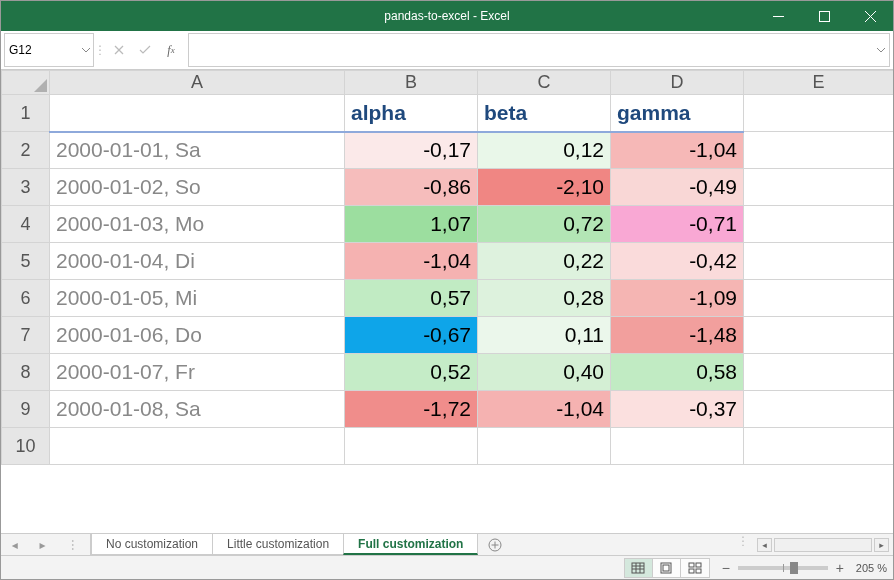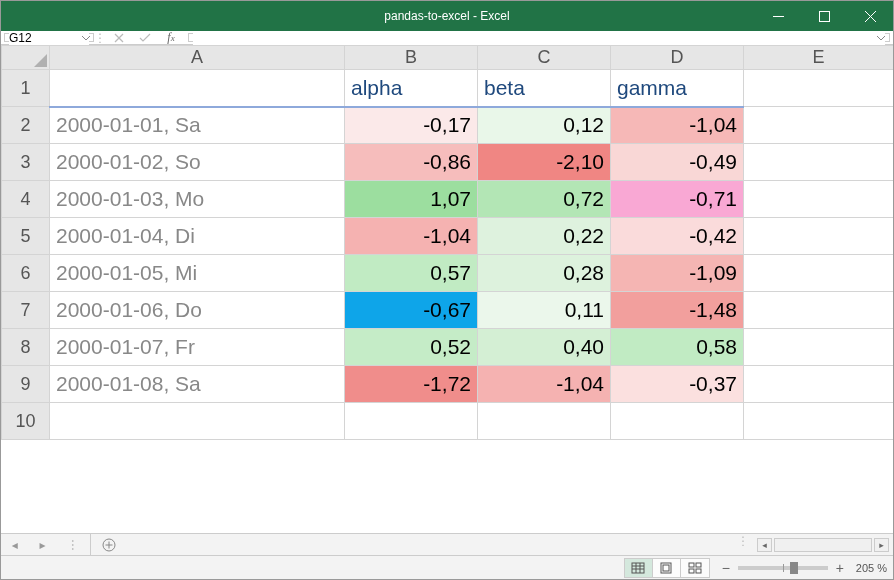--- a/index.html
+++ b/index.html
@@ -6,21 +6,21 @@
   body { font-family: "Segoe UI", Tahoma, sans-serif; font-size: 12px; background: #fff; width: 894px; height: 580px; overflow: hidden; display: flex; flex-direction: column; border: 1px solid #999; }
   
   
   .titlebar { height: 30px; background: #217346; color: #fff; display: flex; align-items: center; justify-content: center; position: relative; font-size: 12px; }
   .titlebar-title { pointer-events: none; }
   .win-controls { position: absolute; right: 0; top: 0; height: 100%; display: flex; }
   .win-btn { width: 46px; height: 30px; display: flex; align-items: center; justify-content: center; color: #fff; cursor: pointer; }
   .win-btn svg { width: 11px; height: 11px; }
   
   
-  .formula-row { height: 14px; border-bottom: 1px solid #ccc; background: #fff; display: flex; align-items: stretch; gap: 0; padding: 2px 3px; }
+  .formula-row { height: 39px; border-bottom: 1px solid #ccc; background: #fff; display: flex; align-items: stretch; gap: 0; padding: 2px 3px; }
   .name-box { width: 90px; border: 1px solid #ccc; background: #fff; display: flex; align-items: center; padding: 0 4px; font-size: 12px; position: relative; }
   .name-box input { border: none; width: 100%; outline: none; font-size: 12px; font-family: inherit; }
   .name-box .dd { position: absolute; right: 2px; top: 50%; transform: translateY(-50%); width: 10px; height: 10px; }
   .fb-divider { width: 12px; display: flex; align-items: center; justify-content: center; color: #bbb; }
   .fb-btn-group { display: flex; align-items: center; gap: 0; }
   .fb-btn { width: 26px; height: 22px; display: flex; align-items: center; justify-content: center; color: #999; cursor: default; }
   .fx-btn { font-style: italic; font-family: Georgia, serif; color: #666; font-size: 12px; }
   .formula-input { flex: 1; border: 1px solid #ccc; background: #fff; padding: 0 4px; display: flex; align-items: center; margin-left: 4px; position: relative; }
   .formula-input input { border: none; width: 100%; outline: none; font-size: 12px; }
   .formula-input .dd { position: absolute; right: 3px; top: 50%; transform: translateY(-50%); }
@@ -33,21 +33,21 @@
   .grid .rowhdr { background: #e6e6e6; font-weight: normal; font-size: 18px; color: #555; text-align: center; width: 48px; }
   .grid thead th.corner { background: #e6e6e6; position: relative; }
   .grid thead th.corner::after { content: ""; position: absolute; right: 2px; bottom: 2px; border-style: solid; border-width: 0 0 13px 13px; border-color: transparent transparent #b0b0b0 transparent; }
   
   .col-A { width: 295px; }
   .col-B { width: 133px; }
   .col-C { width: 133px; }
   .col-D { width: 133px; }
   .col-E { width: 150px; }
   
-  .hdr-cell { color: #1f497d; font-weight: normal; text-align: left; border-bottom: 2px solid #8ea9db !important; }
+  .hdr-cell { color: #1f497d; font-weight: bold; text-align: left; border-bottom: 2px solid #8ea9db !important; }
   .hdr-row1 .idx-cell { border-bottom: 2px solid #8ea9db !important; }
   .idx-cell { color: #888; text-align: left; font-family: inherit; }
   .val-cell { text-align: right; }
   
   
   .sheettabs-row { height: 22px; border-top: 1px solid #ccc; background: #f3f3f3; display: flex; align-items: stretch; font-size: 12px; }
   .nav-arrows { width: 90px; display: flex; align-items: center; justify-content: space-around; border-right: 1px solid #ccc; color: #999; }
   .nav-arrow { cursor: pointer; padding: 0 6px; }
   .sheet-tab { border: 1px solid #ccc; border-top: none; padding: 2px 14px; display: flex; align-items: center; cursor: pointer; background: #fff; margin-right: -1px; color: #555; }
   .sheet-tab.active { background: #fff; color: #217346; font-weight: 600; border-bottom: 2px solid #217346; position: relative; z-index: 2; }
@@ -230,20 +230,25 @@
       </tbody>
   </table>
 </div>
 
 <div class="sheettabs-row">
   <div class="nav-arrows">
     <span class="nav-arrow">◂</span>
     <span class="nav-arrow">▸</span>
     <span class="nav-arrow" style="transform:rotate(90deg)">⋯</span>
   </div>
+  <div id="sheet-tabs-container" style="display:flex">
+      <div class="sheet-tab">No customization</div>
+      <div class="sheet-tab">Little customization</div>
+      <div class="sheet-tab active">Full customization</div>
+    </div>
   <div class="add-sheet">
     <svg width="14" height="14" viewBox="0 0 14 14">
         <circle cx="7" cy="7" r="6" stroke="#888" fill="none"></circle>
         <line x1="7" y1="3.5" x2="7" y2="10.5" stroke="#888"></line>
         <line x1="3.5" y1="7" x2="10.5" y2="7" stroke="#888"></line>
       </svg>
   </div>
   <div class="sheettabs-flex"></div>
   <span style="color:#bbb;padding:0 4px">⋮</span>
   <div class="sheettabs-scroll">

